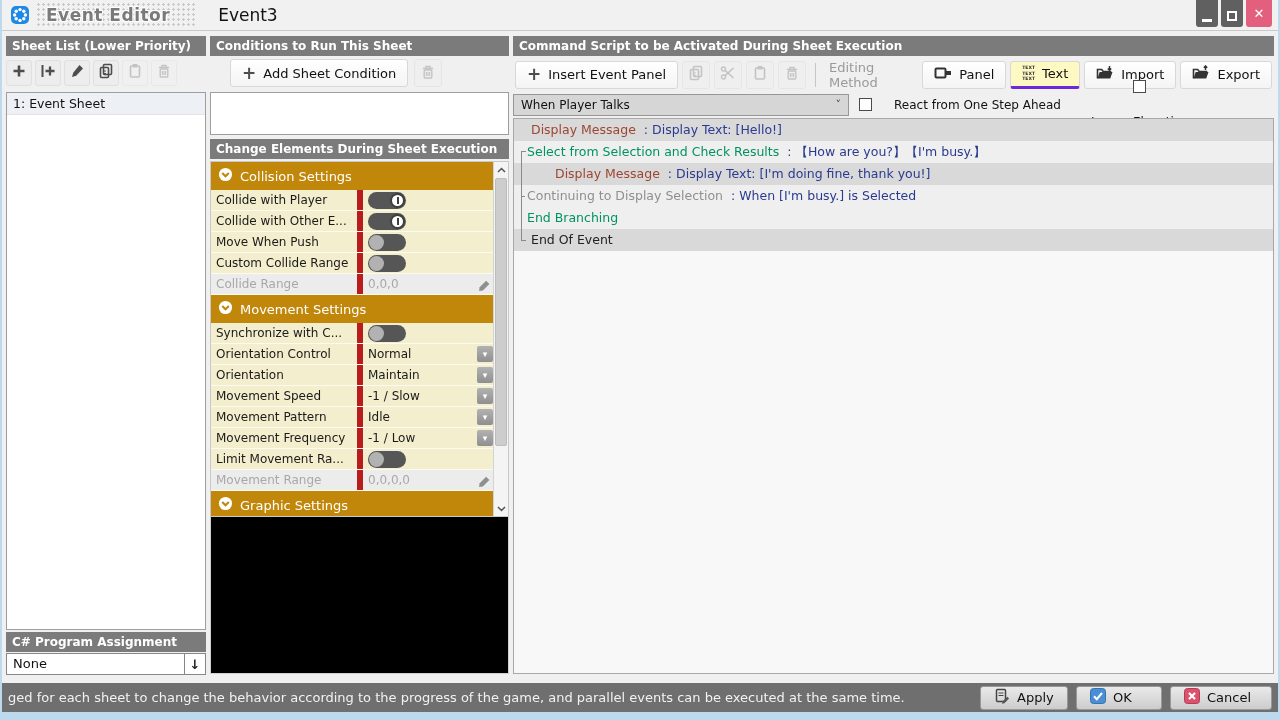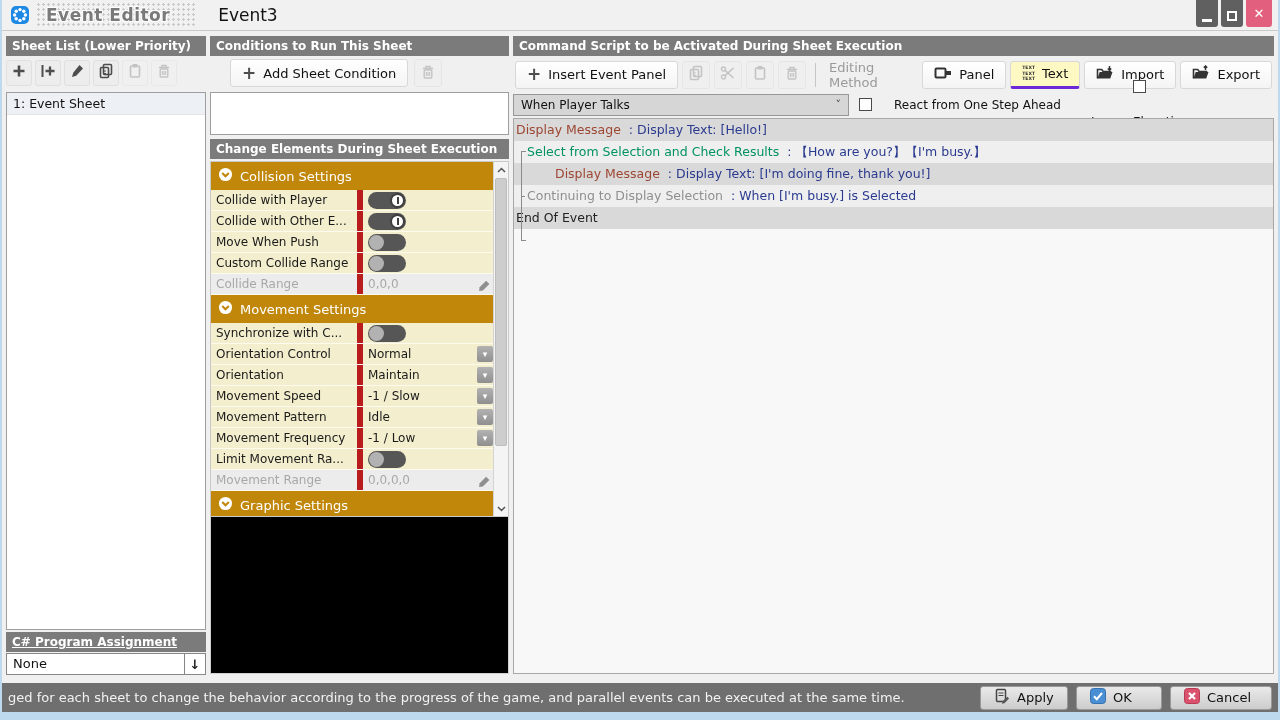--- a/index.html
+++ b/index.html
@@ -75,21 +75,21 @@
   #btn-import { margin-left:auto; }
   #row-trigger { position:absolute; left:511px; top:93px; width:761px; height:23px; display:flex; align-items:center; }
   #dd-trigger { width:336px; height:22px; background:#d6d6d6; border:1px solid #979797; font-size:12px; color:#111; position:relative; line-height:20px; padding-left:7px; }
   #dd-trigger .chev { position:absolute; right:7px; top:0; color:#444; font-size:11px; }
   .chk { display:flex; align-items:center; gap:22px; font-size:12px; color:#111; }
   .chk .box { width:13px; height:13px; background:#fff; border:1px solid #4a4a4a; }
   #chk1 { margin-left:10px; } #chk2 { margin-left:30px;flex-direction:column; }
   #list-script { position:absolute; left:511px; top:118px; width:761px; height:556px; background:#f8f8f8; border:1px solid #a8a8a8; }
   .s-row { height:22px; line-height:22px; font-size:12.5px; white-space:nowrap; overflow:hidden; }
   .s-dark { background:#d9d9d9; } .s-light { background:#efefef; }
-  .lv0 { padding-left:13px; } .lv1 { padding-left:2px; } .lv2 { padding-left:41px; }
+  .lv0 { padding-left:13px; } .lv1 { padding-left:17px; } .lv2 { padding-left:41px; }
   .t-message { color:#9c4632; } .t-branch { color:#00935f; } .t-continuation { color:#8f8f8f; } .t-plain { color:#222; }
   .s-val { color:#2a3a8f; margin-left:8px; }
   #branch-line { position:absolute; left:7px; top:32px; width:5px; height:90px; border-left:1px solid #8a8a8a; border-top:1px solid #8a8a8a; border-bottom:1px solid #8a8a8a; }
   #branch-tick { position:absolute; left:7px; top:77px; width:4px; height:1px; background:#8a8a8a; }
 
   
   #statusbar { position:absolute; left:0; top:683px; width:1280px; height:29px; background:#6f6f6f; display:flex; align-items:center; padding:0 10px 0 6px; gap:8px; }
   #status-text { color:#f2f2f2; font-size:13px; white-space:nowrap; overflow:hidden; flex:1; }
   .sbtn { height:24px; background:linear-gradient(#eaeaea,#cccccc); border:1px solid #999; border-radius:3px; display:flex; align-items:center; gap:7px; padding:0 13px; font-size:13px; color:#111; white-space:nowrap; }
   #btn-apply { width:88px; } #btn-ok { width:86px; } #btn-cancel { width:102px; }
@@ -163,21 +163,21 @@
             <path d="M3 4.5h10" stroke="currentColor" stroke-width="1.6"></path>
             <path d="M6 4V2.5h4V4" fill="none" stroke="currentColor" stroke-width="1.4"></path>
             <rect x="4.2" y="6" width="7.6" height="8" rx="1" fill="none" stroke="currentColor" stroke-width="1.4"></rect>
             <path d="M6.4 8v4M8 8v4M9.6 8v4" stroke="currentColor" stroke-width="1.1"></path>
           </svg></span>
       </div>
     </div>
   <div id="list-sheets">
       <div class="sheet-item selected">1: Event Sheet</div>
     </div>
-  <div class="phdr" id="hdr-csharp" style="position:absolute;text-decoration:underline;">C# Program Assignment</div>
+  <div class="phdr" id="hdr-csharp" style="position:absolute;">C# Program Assignment</div>
   <div id="dd-csharp">
     <div class="val">None</div>
     <div class="arr">↓</div>
   </div>
 
   <div class="phdr" style="left:208px;top:36px;width:299px;">Conditions to Run This Sheet</div>
   <div id="tb-cond">
     <div class="btn" style="margin-left:20px;">
       <span class="plus">+</span>
       <span>Add Sheet Condition</span>
@@ -397,20 +397,21 @@
       <span>Ignore Elevation</span>
     </div>
   </div>
   <div id="list-script">
     <div id="branch-line"></div>
     <div id="branch-tick"></div>
   <div class="s-row lv1 s-dark"><span class="t-message">Display Message</span><span class="s-val">: Display Text: [Hello!]</span></div>
       <div class="s-row lv0 s-light"><span class="t-branch">Select from Selection and Check Results</span><span class="s-val">: 【How are you?】【I'm busy.】</span></div>
       <div class="s-row lv2 s-dark"><span class="t-message">Display Message</span><span class="s-val">: Display Text: [I'm doing fine, thank you!]</span></div>
       <div class="s-row lv0 s-light"><span class="t-continuation">Continuing to Display Selection</span><span class="s-val">: When [I'm busy.] is Selected</span></div>
+      <div class="s-row lv0 s-light"><span class="t-branch">End Branching</span></div>
       <div class="s-row lv1 s-dark"><span class="t-plain">End Of Event</span></div>
     </div>
 
   <div id="statusbar">
     <span id="status-text">ged for each sheet to change the behavior according to the progress of the game, and parallel events can be executed at the same time.</span>
     <div class="sbtn" id="btn-apply">
       <span><svg width="16" height="16" viewBox="0 0 16 16">
             <rect x="2.5" y="1.5" width="9" height="12" rx="1" fill="none" stroke="#444" stroke-width="1.5"></rect>
             <path d="M4.5 5h5M4.5 7.5h5" stroke="#444" stroke-width="1.2"></path>
             <path d="M8.5 13.5l4.8-4.8 1.8 1.8-4.8 4.8-2.3.5z" fill="#555"></path>

